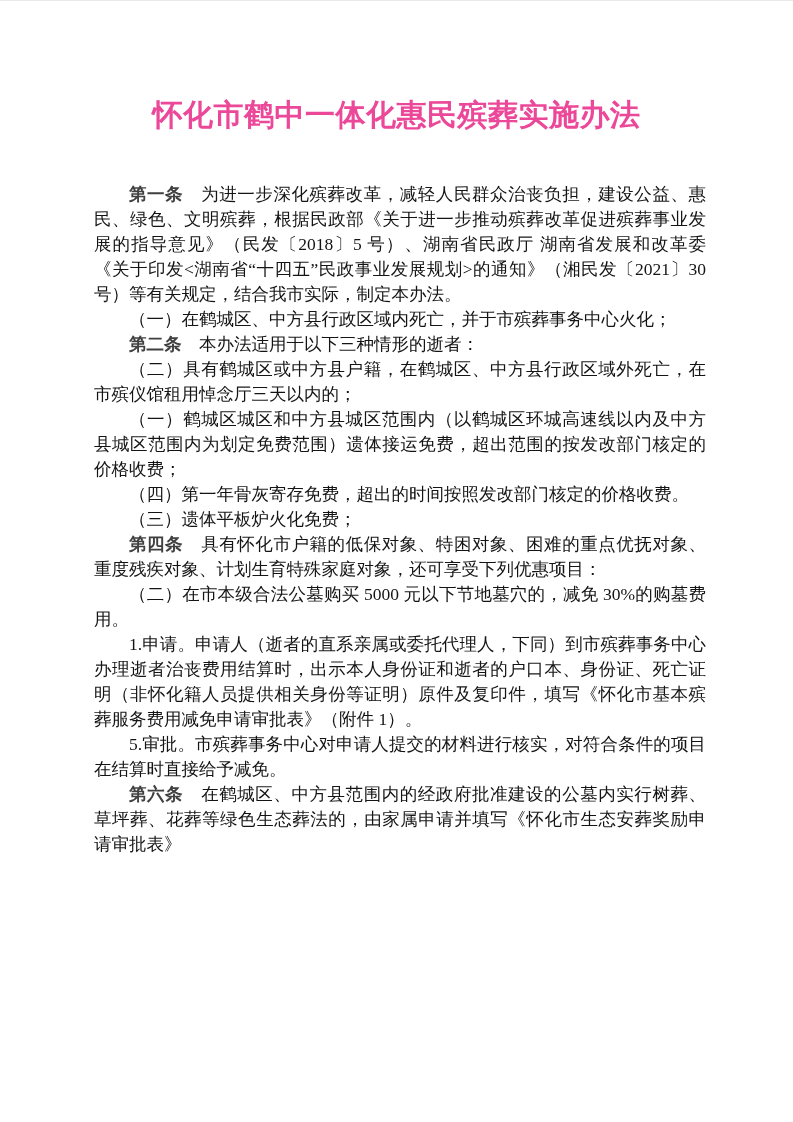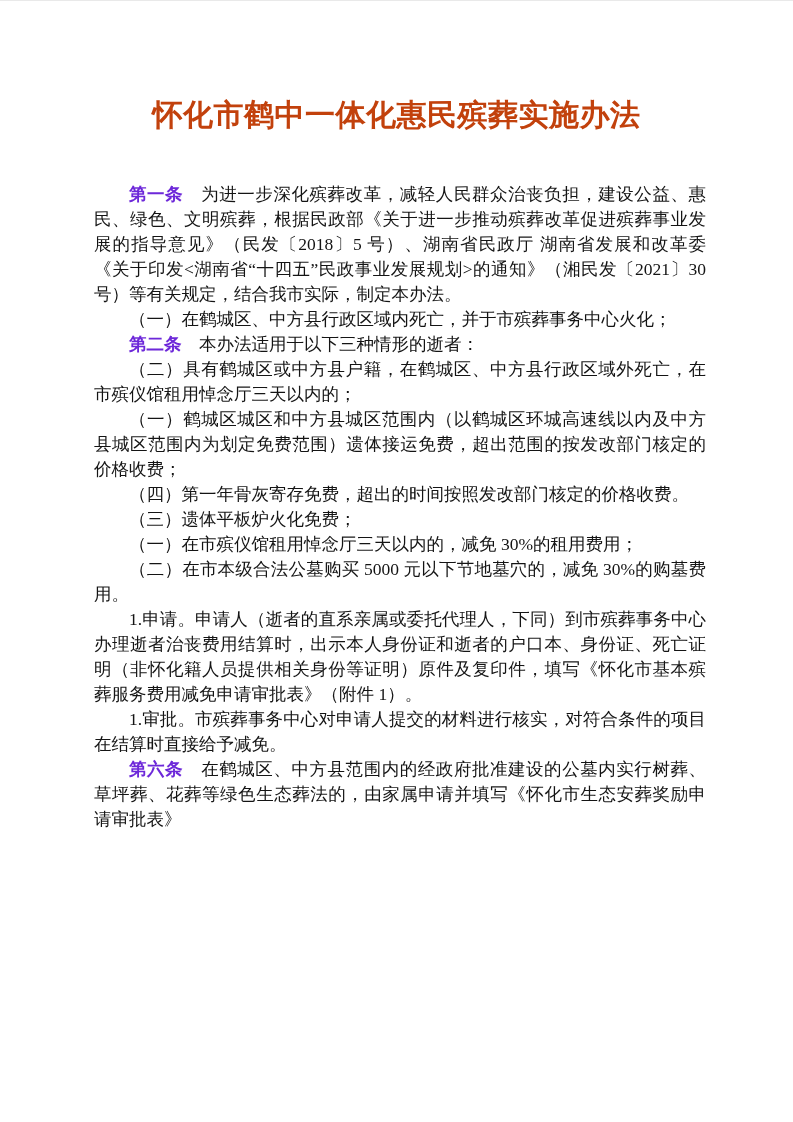--- a/index.html
+++ b/index.html
@@ -23,40 +23,40 @@
     box-sizing: border-box;
   }
   .doc-title {
     margin: 96px 40px 0 40px;
     text-align: center;
     font-family: "Liberation Sans", sans-serif;
     font-weight: 600;
     font-size: 30px;
     line-height: 36px;
     letter-spacing: 0.5px;
-    color: #c2410c;
+    color: #ec4899;
     white-space: nowrap;
   }
   .doc-body {
     margin: 49px 87px 0 94px;
     font-size: 17.5px;
     line-height: 25px;
     text-align: justify;
     text-justify: inter-character;
     color: #141414;
   }
   .para {
     margin: 0;
     padding: 0;
     text-indent: 2em;
   }
   .clause-label {
     font-weight: bold;
     font-family: "Liberation Sans", sans-serif;
-    color: #6d28d9;
+    color: #404040;
   }
 </style>
 </head>
 <body>
 
 <div class="page">
 
   <h1 class="doc-title">怀化市鹤中一体化惠民殡葬实施办法</h1>
 
   <div class="doc-body">
@@ -71,26 +71,26 @@
 
 
 
     <p class="para"><span>（一）鹤城区城区和中方县城区范围内（以鹤城区环城高速线以内及中方县城区范围内为划定免费范围）遗体接运免费，超出范围的按发改部门核定的价格收费；</span></p>
 
 
     <p class="para"><span>（四）第一年骨灰寄存免费，超出的时间按照发改部门核定的价格收费。</span></p>
 
     <p class="para"><span>（三）遗体平板炉火化免费；</span></p>
 
+    <p class="para"><b class="clause-label">第四条</b><span>　具有怀化市户籍的低保对象、特困对象、困难的重点优抚对象、重度残疾对象、计划生育特殊家庭对象，还可享受下列优惠项目：</span></p>
 
-    <p class="para"><span>（一）在市殡仪馆租用悼念厅三天以内的，减免 30%的租用费用；</span></p>
 
     <p class="para"><span>（二）在市本级合法公墓购买 5000 元以下节地墓穴的，减免 30%的购墓费用。</span></p>
 
 
     <p class="para"><span>1.申请。申请人（逝者的直系亲属或委托代理人，下同）到市殡葬事务中心办理逝者治丧费用结算时，出示本人身份证和逝者的户口本、身份证、死亡证明（非怀化籍人员提供相关身份等证明）原件及复印件，填写《怀化市基本殡葬服务费用减免申请审批表》（附件 1）。</span></p>
 
-    <p class="para"><span>1.审批。市殡葬事务中心对申请人提交的材料进行核实，对符合条件的项目在结算时直接给予减免。</span></p>
+    <p class="para"><span>5.审批。市殡葬事务中心对申请人提交的材料进行核实，对符合条件的项目在结算时直接给予减免。</span></p>
 
     <p class="para"><b class="clause-label">第六条</b><span>　在鹤城区、中方县范围内的经政府批准建设的公墓内实行树葬、草坪葬、花葬等绿色生态葬法的，由家属申请并填写《怀化市生态安葬奖励申请审批表》</span></p>
 
   </div>
 </div>
 
 </body></html>

